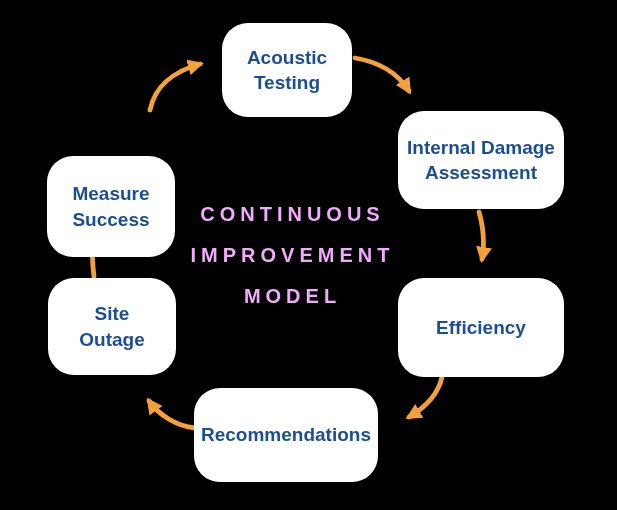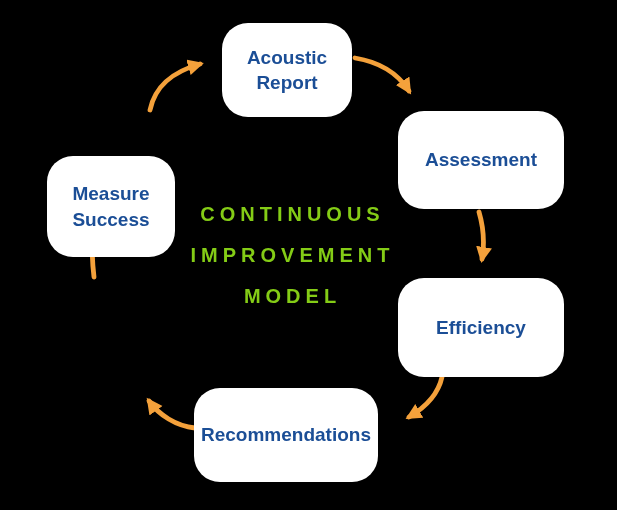--- a/index.html
+++ b/index.html
@@ -48,21 +48,21 @@
   .node-efficiency { left: 398px; top: 278px; width: 166px; height: 99px;  }
   .node-action     { left: 194px; top: 388px; width: 184px; height: 94px;  }
   .node-site       { left: 48px;  top: 278px; width: 128px; height: 97px;  }
   .node-measure    { left: 47px;  top: 108px; width: 128px; height: 101px; margin-top: 48px; }
   .center-title {
     position: absolute;
     left: 150px;
     top: 194px;
     width: 280px;
     text-align: center;
-    color: #84cc16;
+    color: #f0abfc;
     font-size: 20px;
     font-weight: bold;
     letter-spacing: 5px;
     line-height: 41px;
   }
   .center-title .title-line {
     white-space: nowrap;
     text-indent: 5px; 
   }
 </style>
@@ -80,35 +80,40 @@
     <path class="arrow" d="M 150,110 C 155,86 172,72 200,64" marker-end="url(#ah)"></path>
     <path class="arrow" d="M 355,58 Q 392,64 409,91" marker-end="url(#ah)"></path>
     <path class="arrow" d="M 479,212 Q 486,236 482,259" marker-end="url(#ah)"></path>
     <path class="arrow" d="M 442,377 C 438,395 426,407 409,417" marker-end="url(#ah)"></path>
     <path class="arrow" d="M 195,428 C 176,426 159,415 149,401" marker-end="url(#ah)"></path>
     <path class="arrow" d="M 94,277 Q 91,252 93,229" marker-end="url(#ah)"></path>
   </svg>
 
   <div class="node node-acoustic">
     <div class="node-line">Acoustic</div>
-    <div class="node-line">Report</div>
+    <div class="node-line">Testing</div>
   </div>
 
   <div class="node node-internal">
+    <div class="node-line">Internal Damage</div>
     <div class="node-line">Assessment</div>
   </div>
 
   <div class="node node-efficiency">
     <div class="node-line">Efficiency</div>
   </div>
 
   <div class="node node-action">
     <div class="node-line">Recommendations</div>
   </div>
 
+  <div class="node node-site">
+    <div class="node-line">Site</div>
+    <div class="node-line">Outage</div>
+  </div>
 
   <div class="node node-measure">
     <div class="node-line">Measure</div>
     <div class="node-line">Success</div>
   </div>
 
   <div class="center-title">
     <div class="title-line">CONTINUOUS</div>
     <div class="title-line">IMPROVEMENT</div>
     <div class="title-line">MODEL</div>

